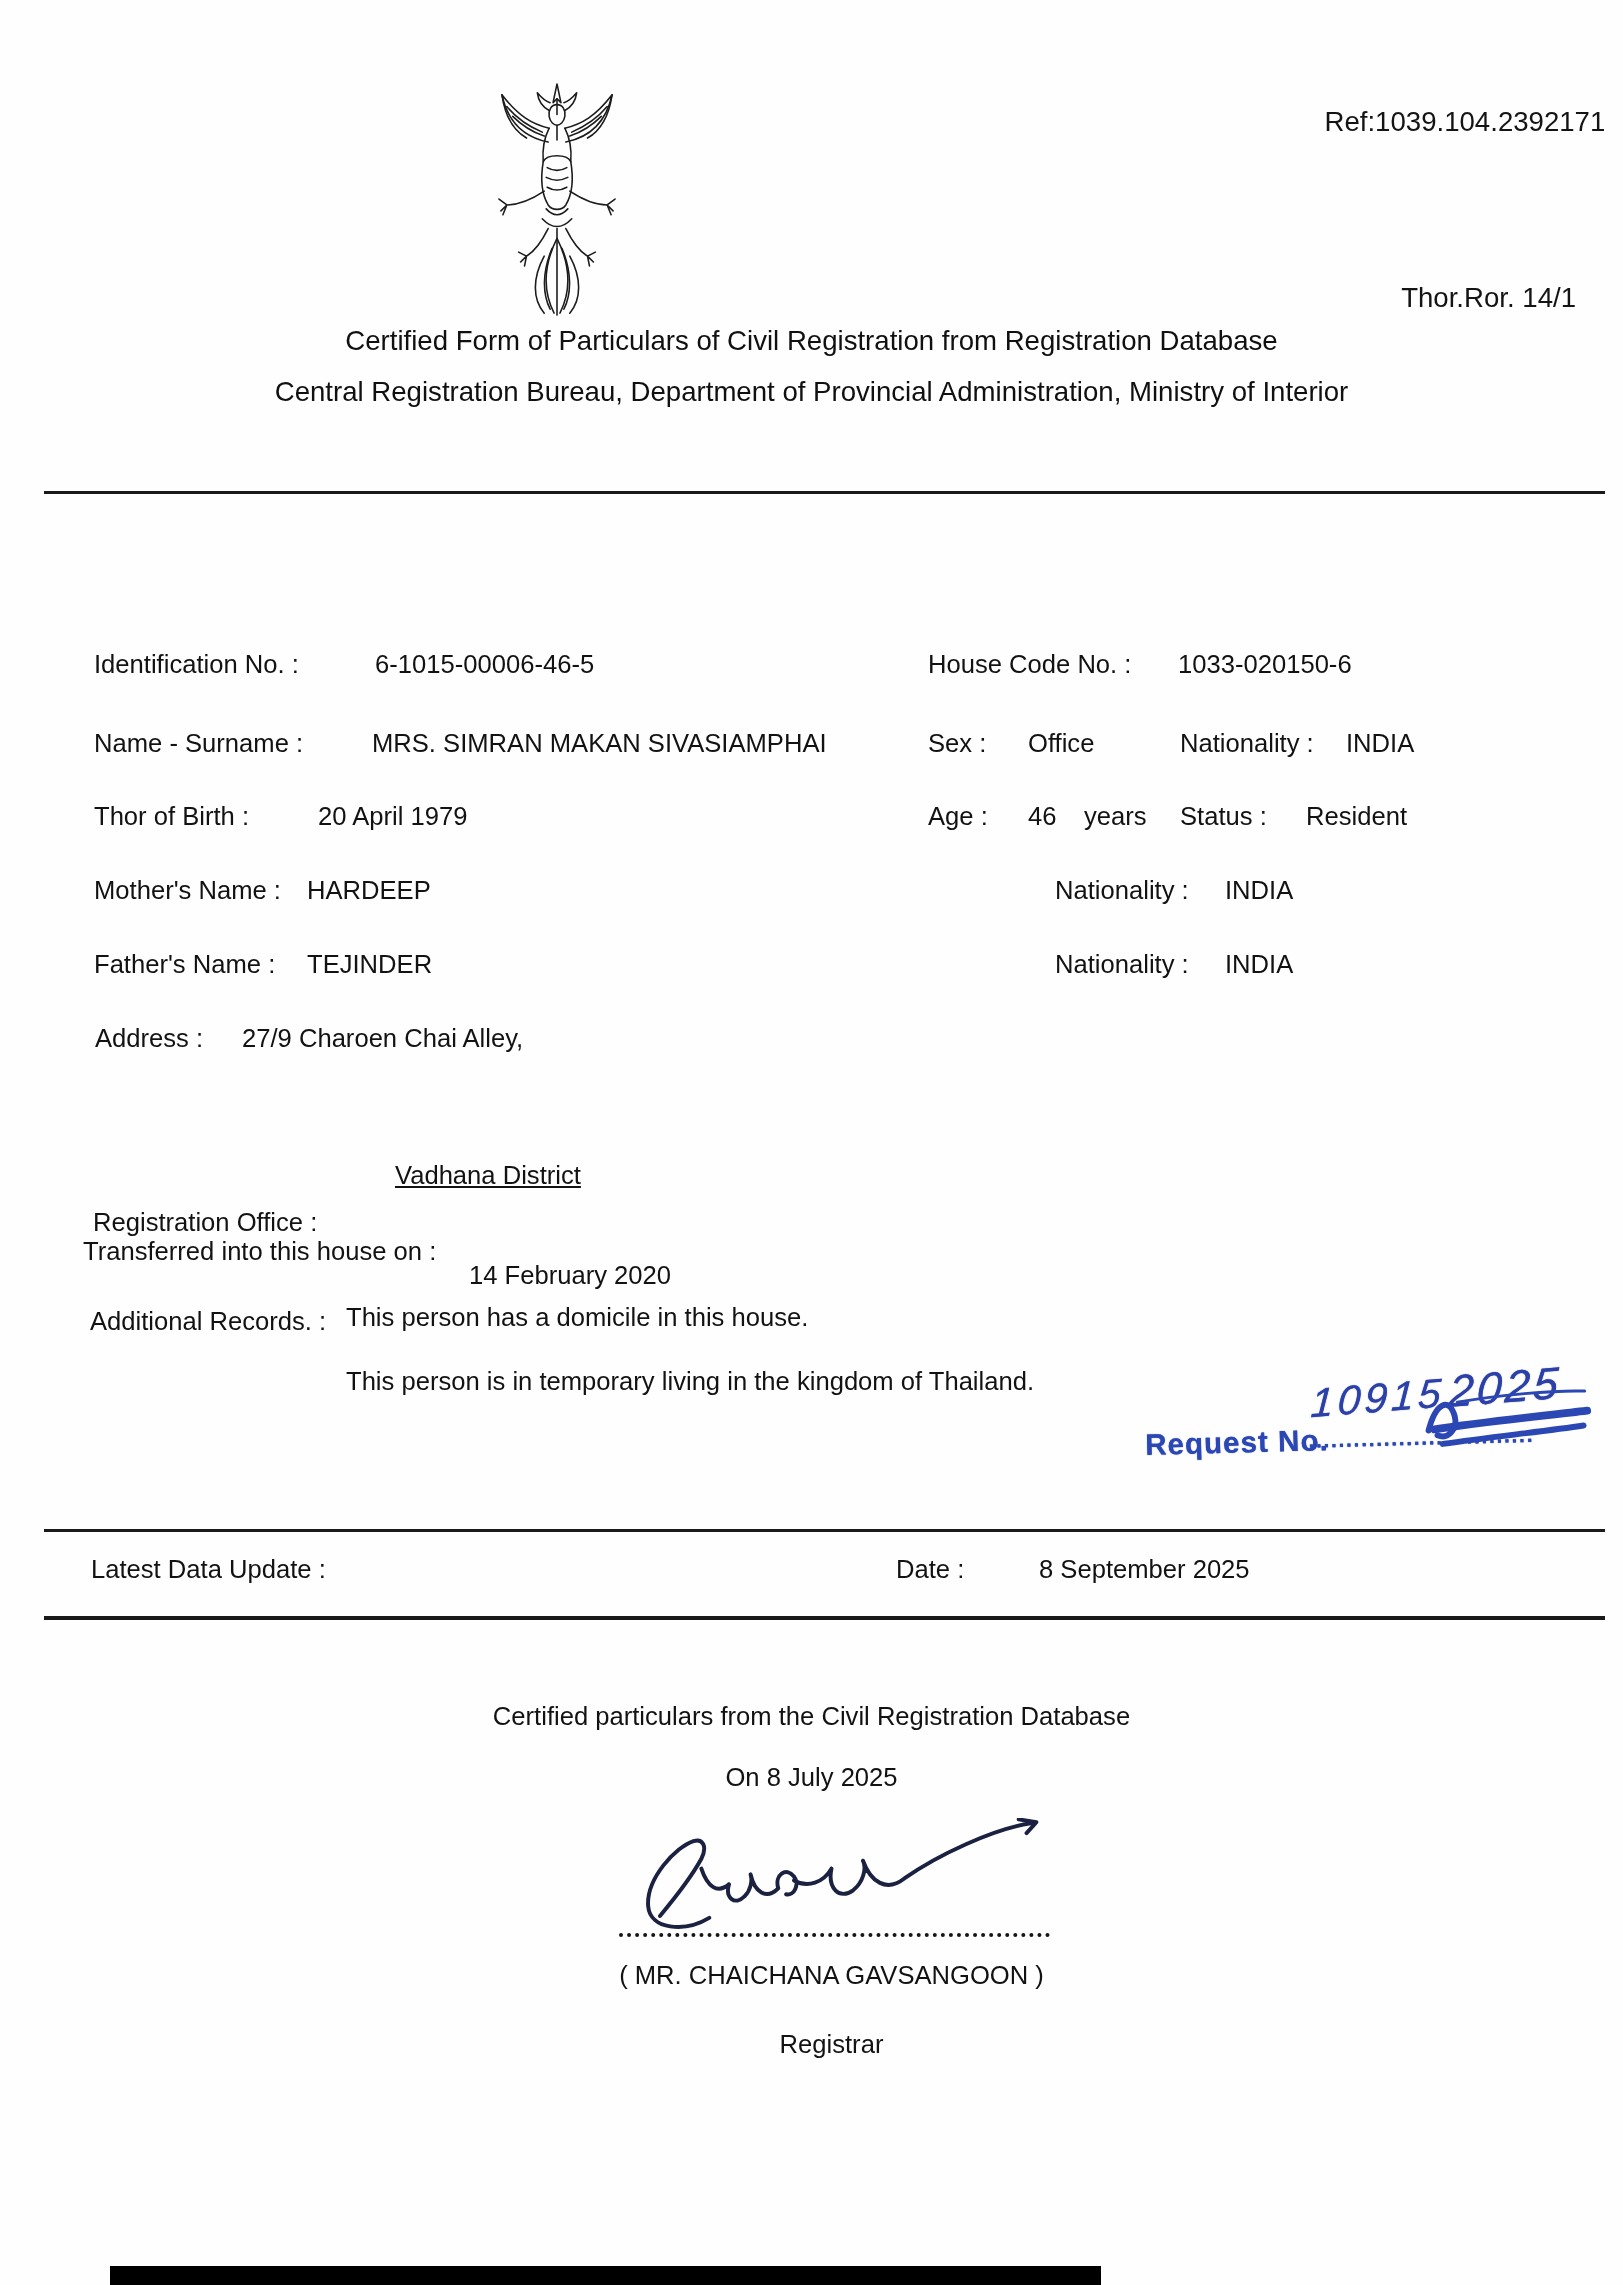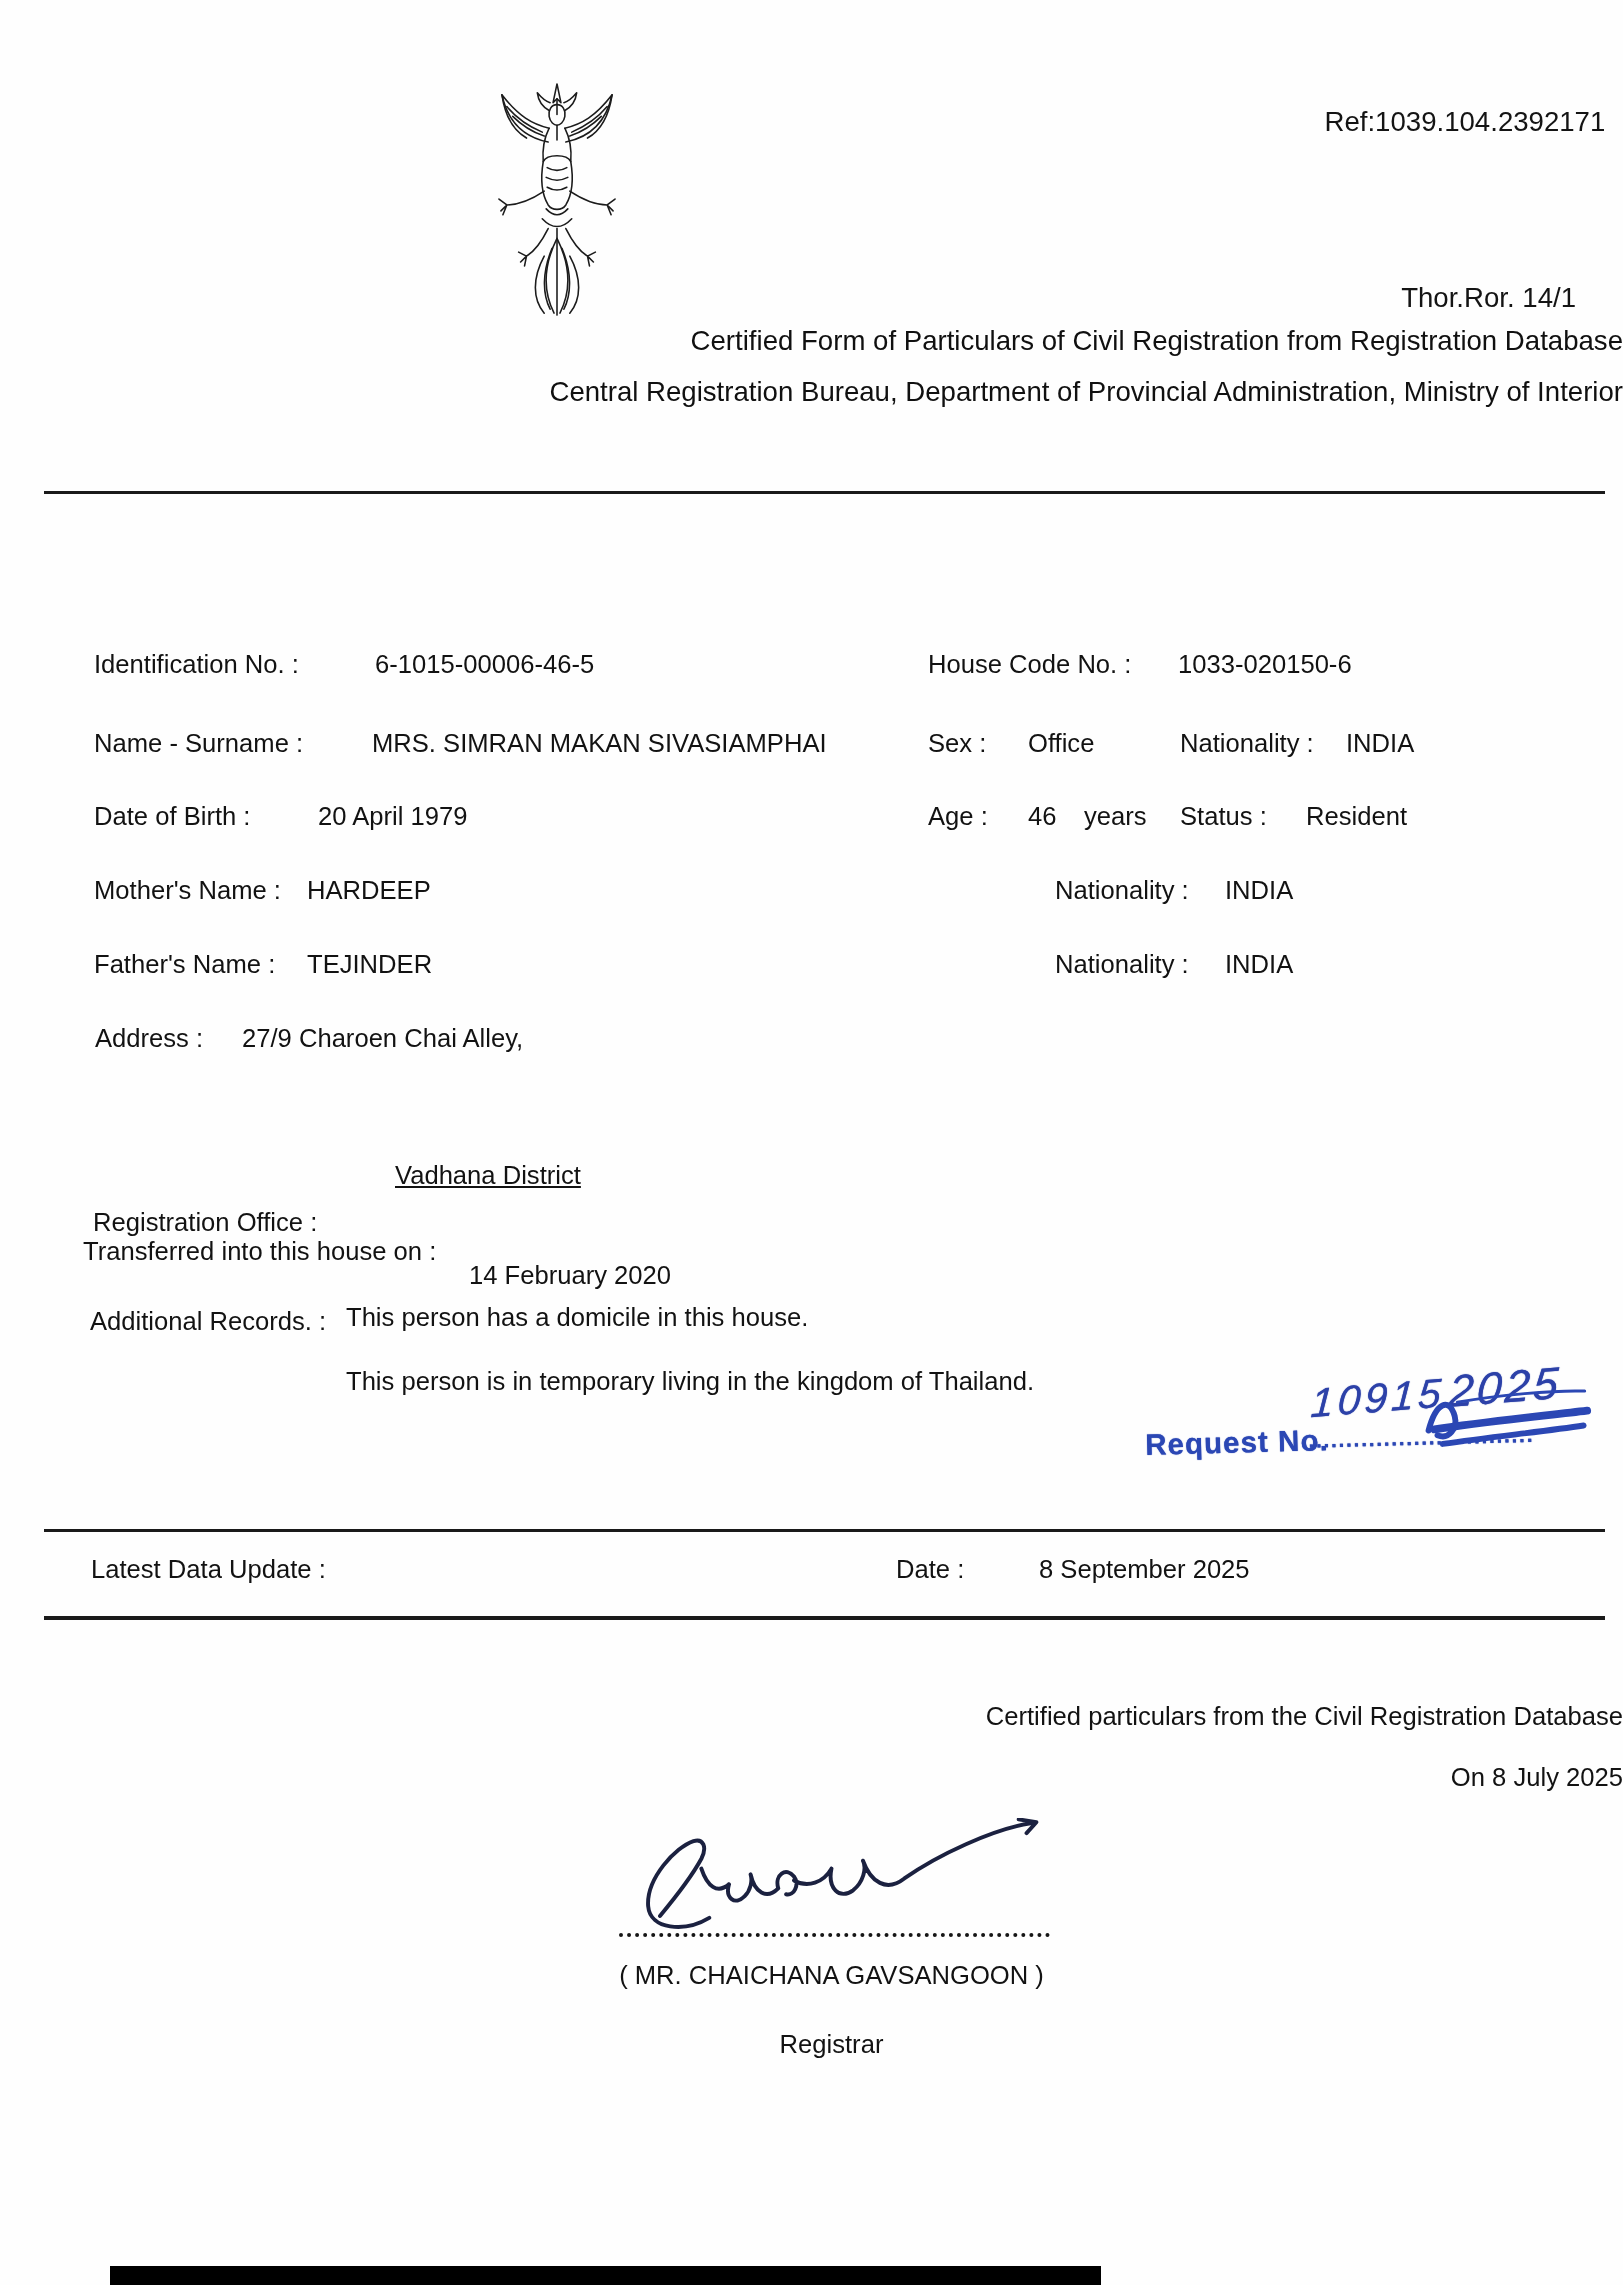--- a/index.html
+++ b/index.html
@@ -29,21 +29,21 @@
     position:absolute;left:175px;top:51px;font-size:21.7px;font-weight:bold;
     letter-spacing:1.5px;color:#2b47b4;text-shadow:0 0 1px #2b47b4;
   }
   .stamp-num{
     position:absolute;font-style:italic;color:#2c41a8;
     text-shadow:0 0 1px #2c41a8;transform:skewX(-8deg) rotate(-3deg);
   }
   .num1{left:179px;top:0px;font-size:41px;letter-spacing:3.9px;}
   .num2{left:317px;top:-9.9px;font-size:45px;letter-spacing:3px;}
   .sig-dotted{position:absolute;left:619px;top:1933px;width:431px;border-bottom:4.9px dotted #161616;}
-  .center-block{position:absolute;left:0;width:1623px;text-align:right;}
+  .center-block{position:absolute;left:0;width:1623px;text-align:center;}
   .footer-center{position:absolute;left:585px;width:493px;text-align:center;}
   .blackbar{position:absolute;left:110px;top:2266px;width:991px;height:19.7px;background:#000;}
 </style>
 </head>
 <body>
 
 <div class="page">
 
   <div class="abs ref" style="top:106px;right:17.7px;">Ref:1039.104.2392171</div>
 
@@ -92,21 +92,21 @@
   <div class="abs body-text" style="left:928px;top:649px;">House Code No. :</div>
   <div class="abs body-text" style="left:1178px;top:649px;">1033-020150-6</div>
 
   <div class="abs body-text" style="left:94px;top:728px;">Name - Surname :</div>
   <div class="abs body-text" style="left:372px;top:728px;">MRS. SIMRAN MAKAN SIVASIAMPHAI</div>
   <div class="abs body-text" style="left:928px;top:728px;">Sex :</div>
   <div class="abs body-text" style="left:1028px;top:728px;">Office</div>
   <div class="abs body-text" style="left:1180px;top:728px;">Nationality :</div>
   <div class="abs body-text" style="left:1346px;top:728px;">INDIA</div>
 
-  <div class="abs body-text" style="left:94px;top:801px;">Date of Birth :</div>
+  <div class="abs body-text" style="left:94px;top:801px;">Thor of Birth :</div>
   <div class="abs body-text" style="left:318px;top:801px;">20 April 1979</div>
   <div class="abs body-text" style="left:928px;top:801px;">Age :</div>
   <div class="abs body-text" style="left:1028px;top:801px;">46</div>
   <div class="abs body-text" style="left:1084px;top:801px;">years</div>
   <div class="abs body-text" style="left:1180px;top:801px;">Status :</div>
   <div class="abs body-text" style="left:1306px;top:801px;">Resident</div>
 
   <div class="abs body-text" style="left:94px;top:875px;">Mother's Name :</div>
   <div class="abs body-text" style="left:307px;top:875px;">HARDEEP</div>
   <div class="abs body-text" style="left:1055px;top:875px;">Nationality :</div>

